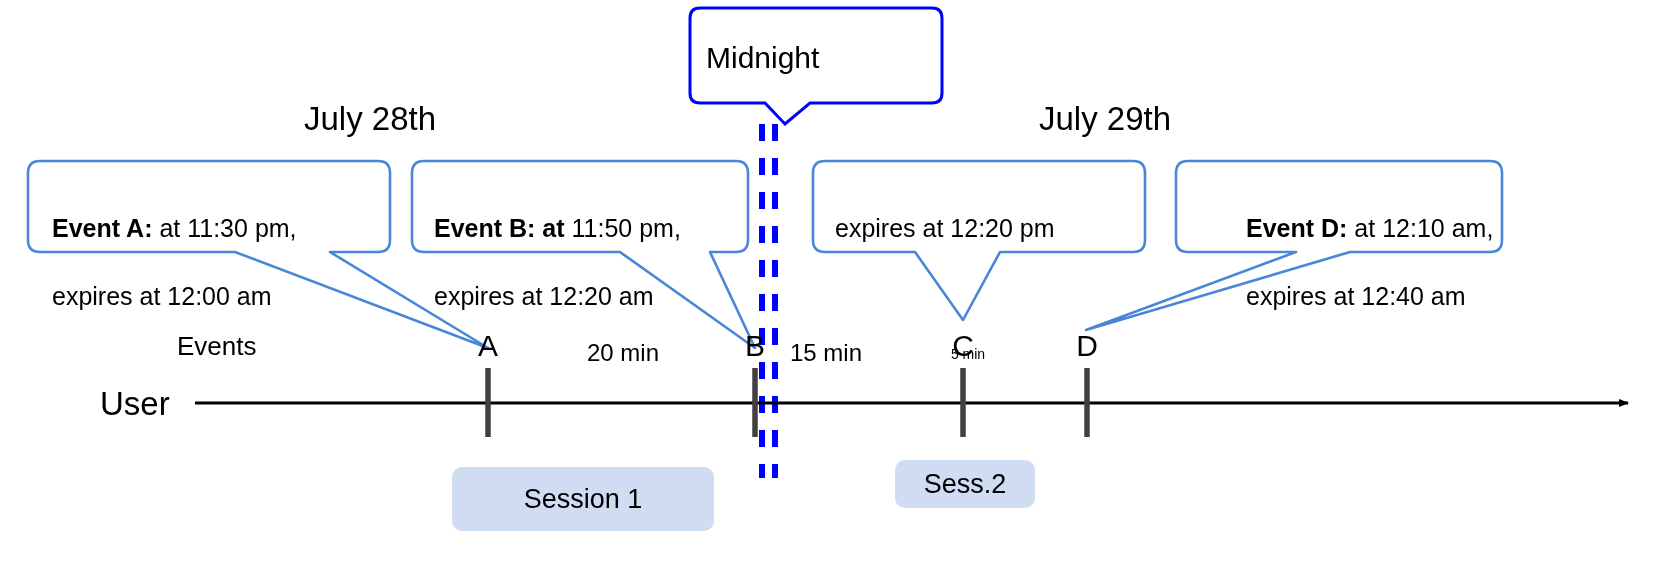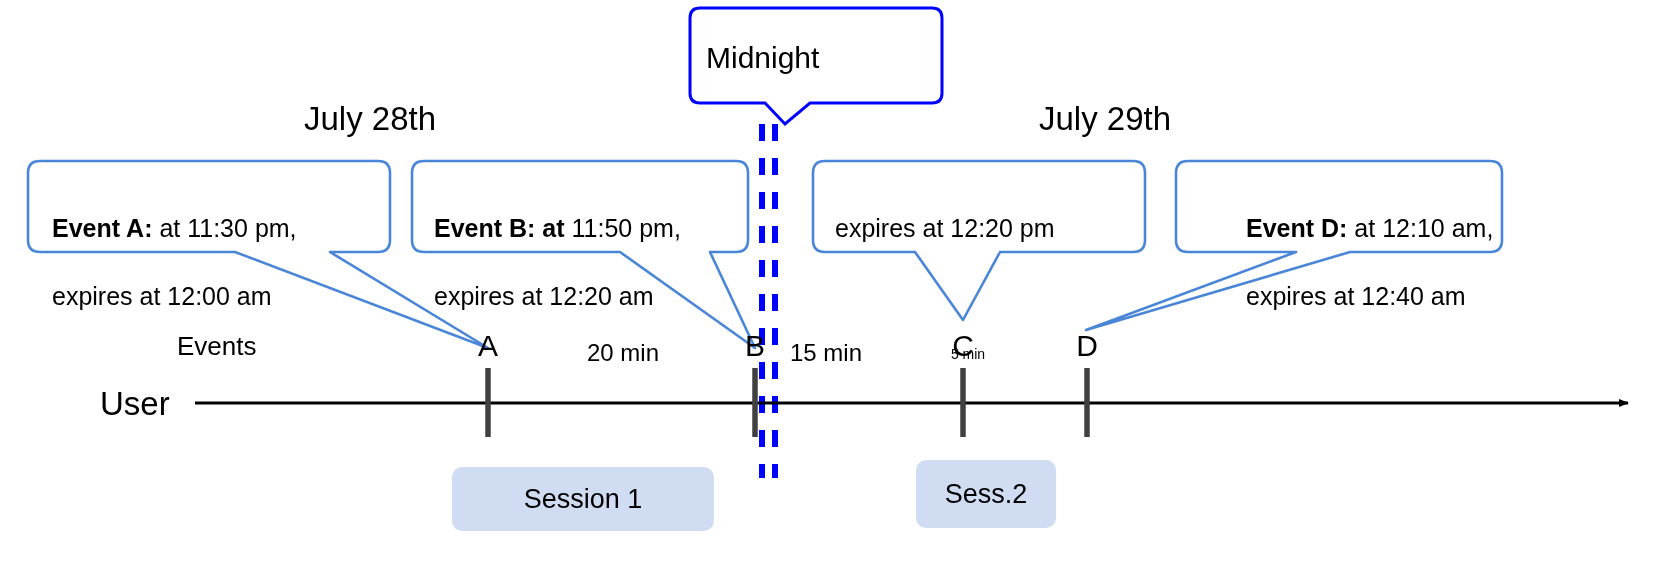--- a/index.html
+++ b/index.html
@@ -98,21 +98,21 @@
     position: absolute;
     background: #cfdcf2;
     display: flex;
     align-items: center;
     justify-content: center;
     font-size: 27px;
     color: #000000;
     border-radius: 10px;
   }
   #session-1 { left: 452px; top: 467px; width: 262px; height: 64px; }
-  #session-2 { left: 895px; top: 460px; width: 140px; height: 68px; margin-left: 21px; }
+  #session-2 { left: 895px; top: 460px; width: 140px; height: 48px; }
 </style>
 </head>
 <body>
 
 <div id="stage">
 
   <svg id="vector-layer" viewBox="0 0 1668 578">
 
     <defs>
       <marker id="arrowhead" markerWidth="10" markerHeight="8" refX="9" refY="4" orient="auto" markerUnits="userSpaceOnUse">

